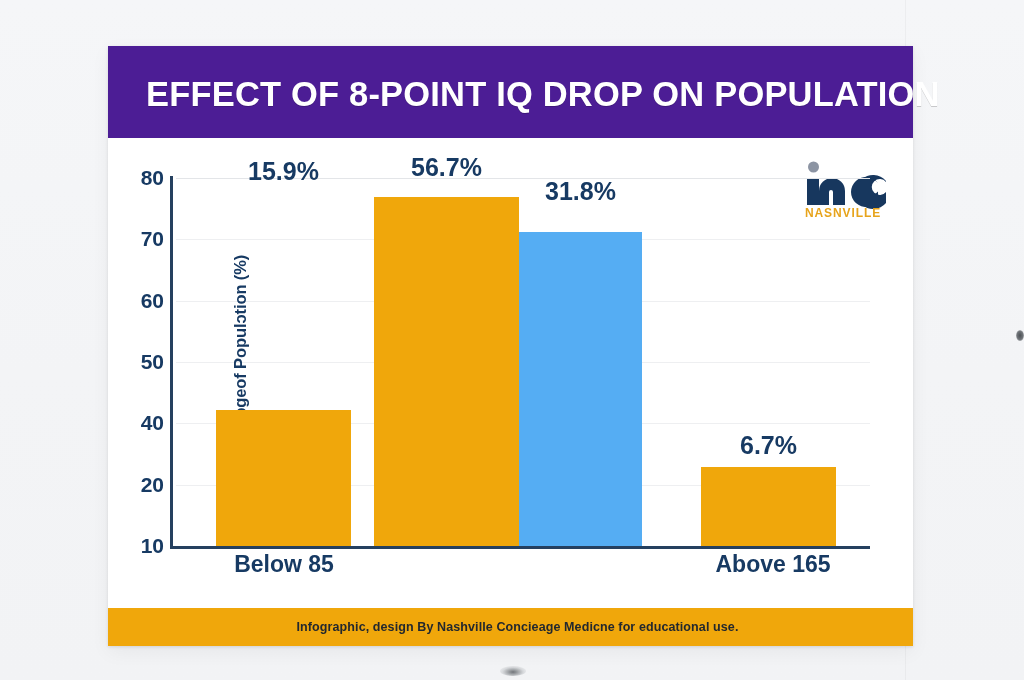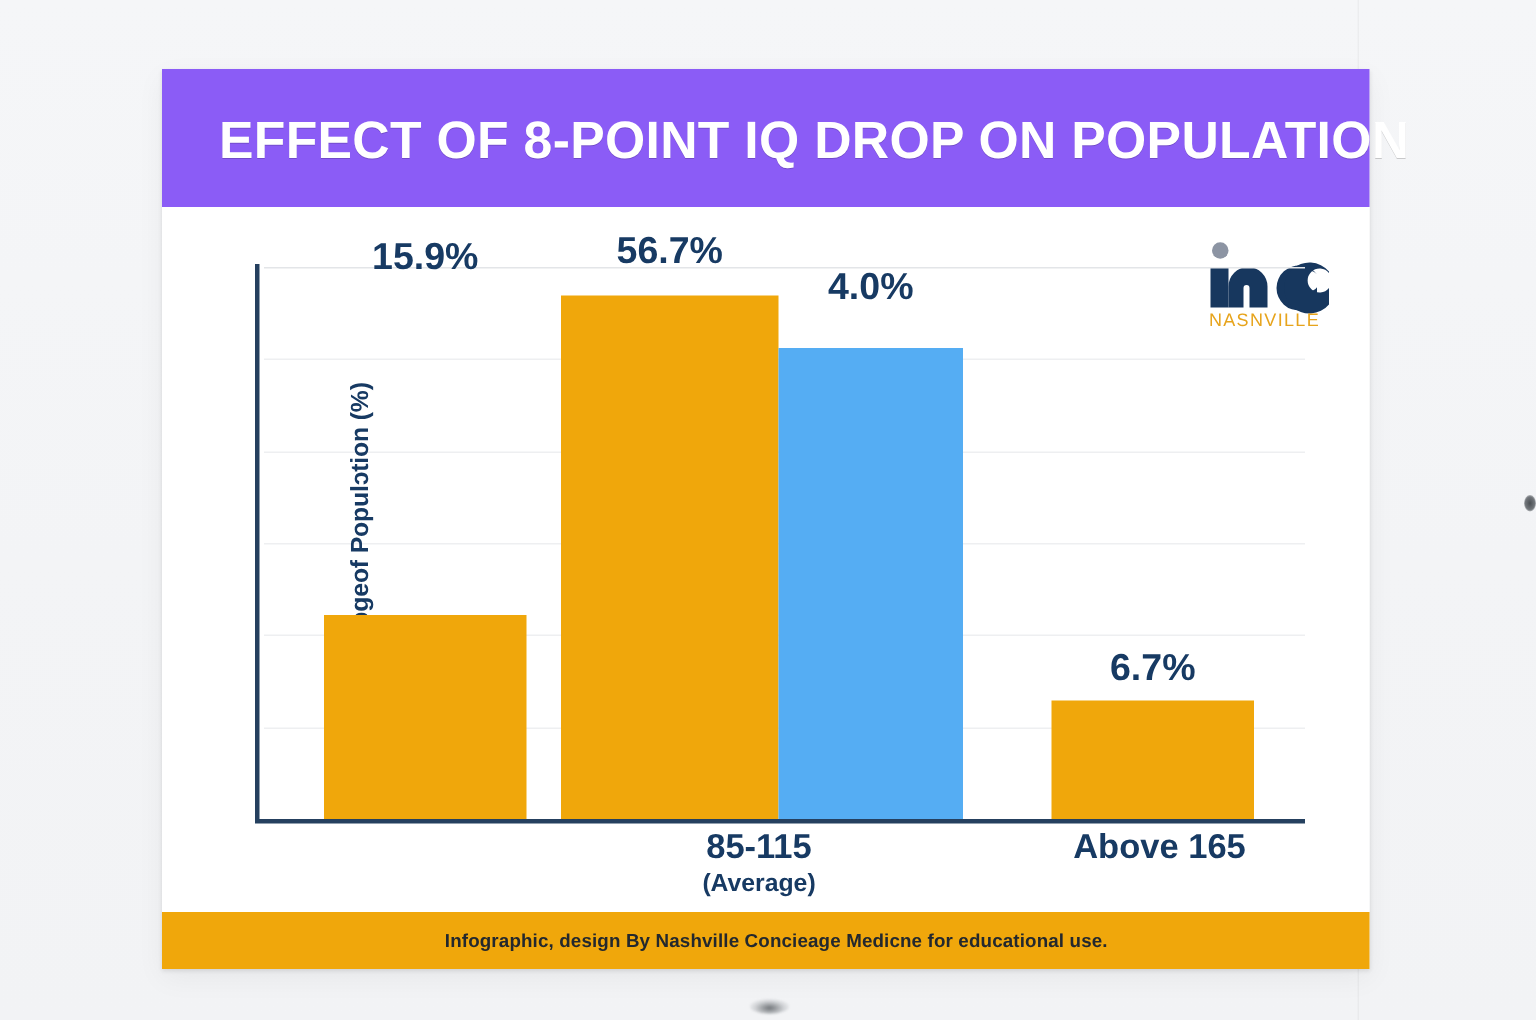--- a/index.html
+++ b/index.html
@@ -65,21 +65,21 @@
     box-shadow: 0 1px 3px rgba(0,0,0,0.10), 0 6px 18px rgba(0,0,0,0.05);
   }
 
   
   #header-band {
     position: absolute;
     left: 0;
     top: 0;
     width: 805px;
     height: 92px;
-    background: #8b5cf6;
+    background: #4c1d95;
   }
   #header-title {
     position: absolute;
     left: 38px;
     top: 28px;
     color: #ffffff;
     font-size: 35px;
     font-weight: 700;
     letter-spacing: .2px;
     white-space: nowrap;
@@ -227,21 +227,21 @@
     height: 50px;
   }
   #logo-word {
     position: absolute;
     left: 0;
     top: 46px;
     width: 90px;
     text-align: center;
     color: #E7A41C;
     font-size: 12px;
-    font-weight: 400;
+    font-weight: 700;
     letter-spacing: .9px;
   }
 
   
   #footer-band {
     position: absolute;
     left: 0;
     top: 562px;
     width: 805px;
     height: 38px;
@@ -293,43 +293,49 @@
         <div class="gridline top" style="top:0px;"></div>
         <div class="gridline" style="top:61px;"></div>
         <div class="gridline" style="top:123px;"></div>
         <div class="gridline" style="top:184px;"></div>
         <div class="gridline" style="top:245px;"></div>
         <div class="gridline" style="top:307px;"></div>
 
         <div class="axis-y"></div>
         <div class="axis-x"></div>
 
+        <div id="ytick-wrap">
+          <div class="ytick" style="top:0px;">80</div>
+          <div class="ytick" style="top:61px;">70</div>
+          <div class="ytick" style="top:123px;">60</div>
+          <div class="ytick" style="top:184px;">50</div>
+          <div class="ytick" style="top:245px;">40</div>
+          <div class="ytick" style="top:307px;">20</div>
+          <div class="ytick" style="top:368px;">10</div>
+        </div>
 
         <div id="ylabel">Perceɳɒgeof Populɔtion (%)</div>
 
         <div class="bar orange" style="left:46px;  width:135px; height:136px;"></div>
         <div class="bar-label" style="left:46px; width:135px; top:-36px;margin-top:15px;">15.9%</div>
 
         <div class="bar orange" style="left:204px; width:145px; height:349px;"></div>
         <div class="bar-label" style="left:204px; width:145px; top:-36px;margin-top:11px;">56.7%</div>
 
         <div class="bar blue" style="left:349px; width:123px; height:314px;"></div>
-        <div class="bar-label" style="left:349px; width:123px; top:-1px;">4.0%</div>
+        <div class="bar-label" style="left:349px; width:123px; top:-1px;">31.8%</div>
 
         <div class="bar orange" style="left:531px; width:135px; height:79px;"></div>
         <div class="bar-label" style="left:531px; width:135px; top:253px;">6.7%</div>
 
       </div>
 
       <div id="catrow">
         <div class="cat" style="left:36px; width:156px;">
-        </div>
-        <div class="cat" style="left:258px; width:156px;">
-          <span class="cat-main">85-115</span>
-          <span class="cat-sub">(Average)</span>
+          <span class="cat-main">Below 85</span>
         </div>
         <div class="cat" style="left:508px; width:190px;">
           <span class="cat-main">Above 165</span>
         </div>
       </div>
 
     </div>
 
     <div id="footer-band">
       <span id="footer-text">Infographic, design By Nashville Concieage Medicne for educational use.</span>

